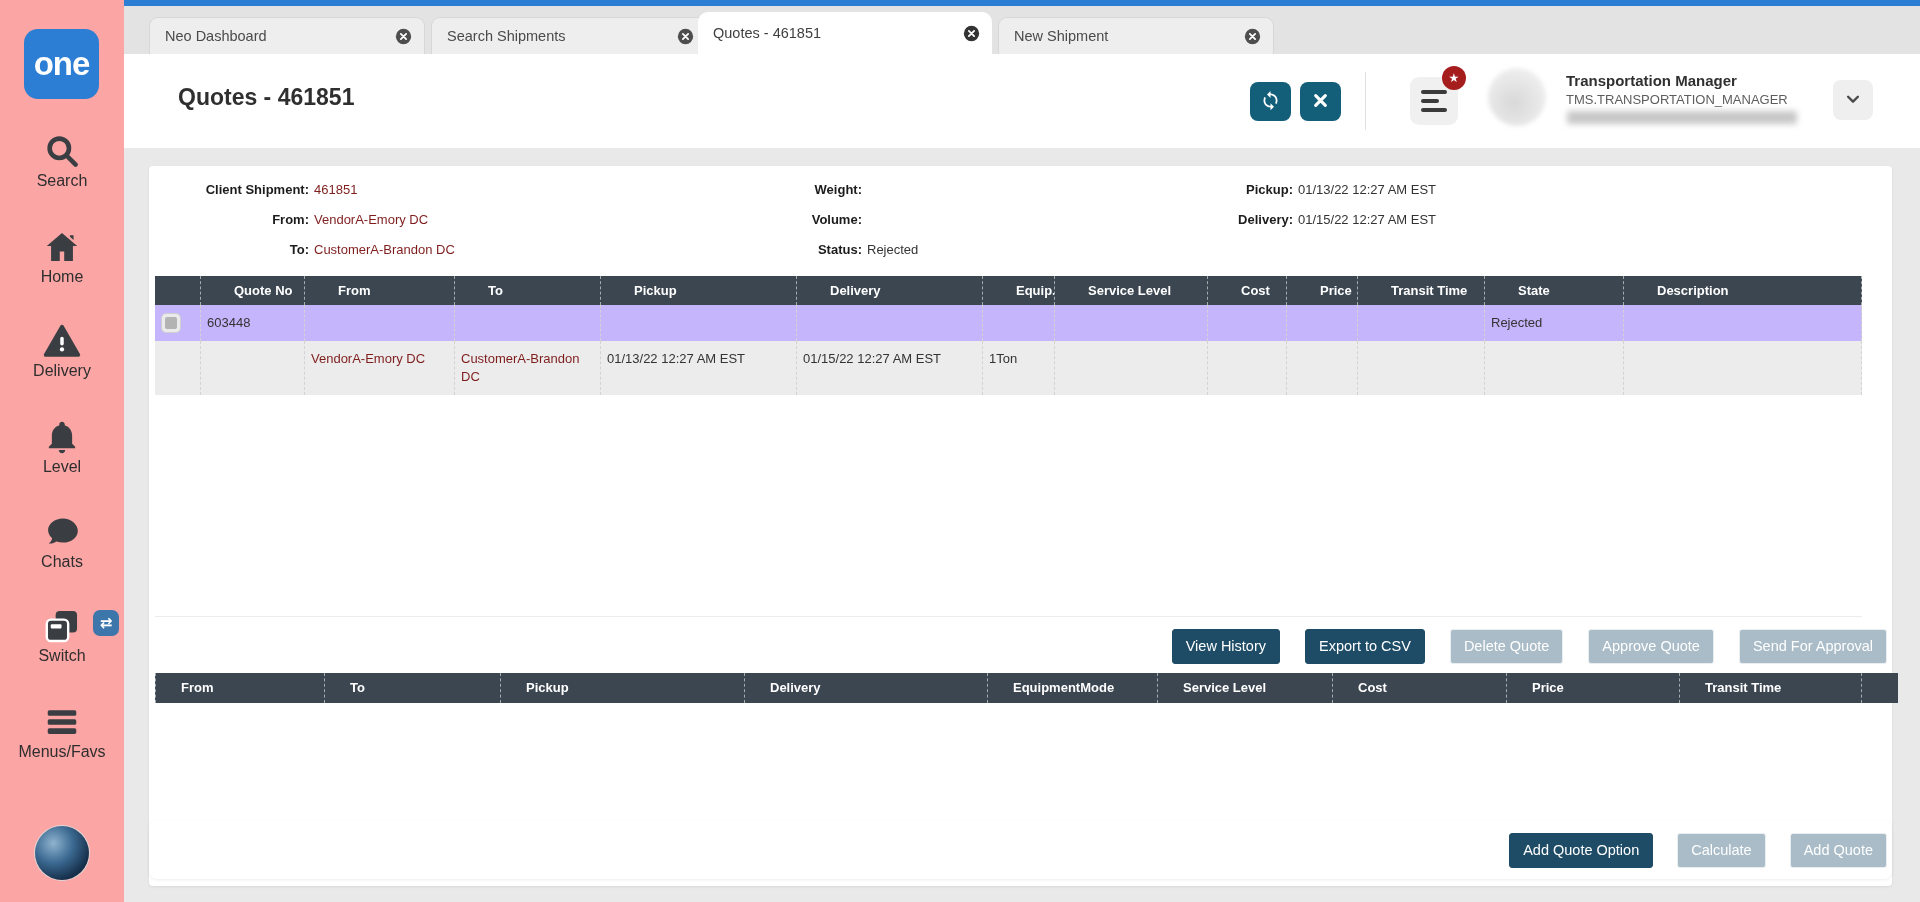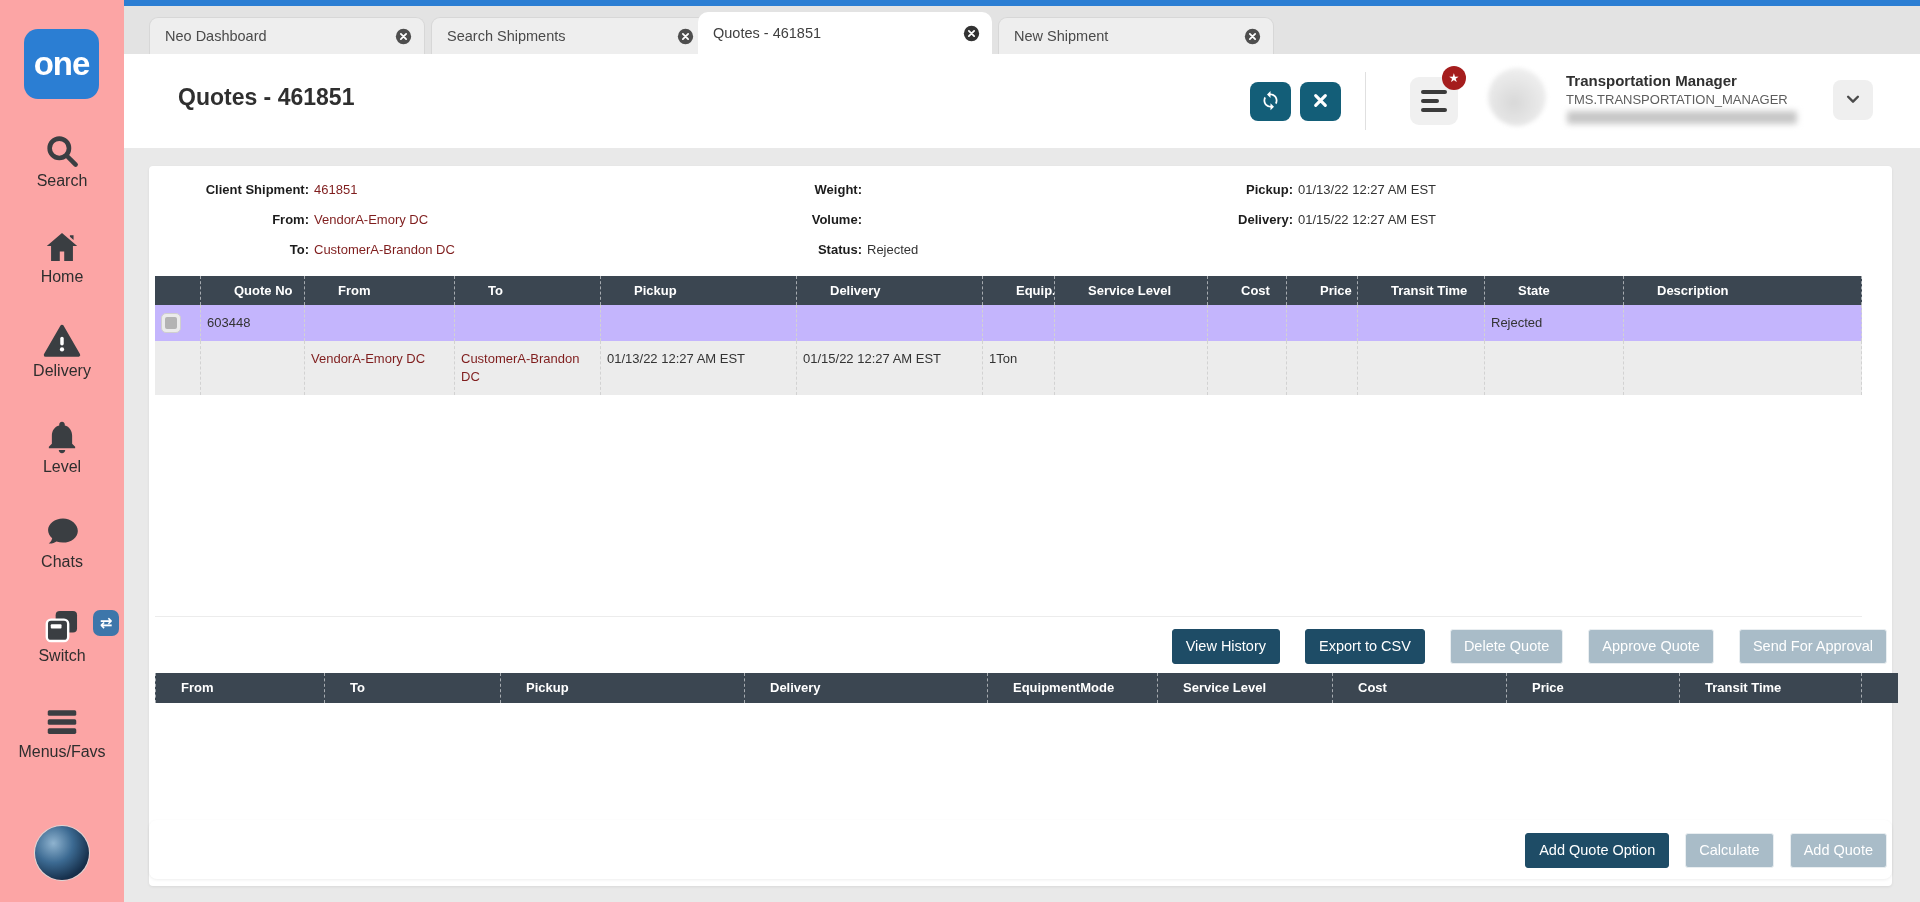--- a/index.html
+++ b/index.html
@@ -98,21 +98,21 @@
   .opt-head .cell { padding-left:25px; border-left:1px dashed rgba(255,255,255,.55) !important; }
   .opt-head .cell:first-child { border-left:1px dashed rgba(255,255,255,.55); }
 
   
   .btn-row { position:absolute; display:flex; gap:25px; }
   .btn { height:35px; line-height:33px; padding:0 13px; font-size:14.5px; border-radius:3px;
     cursor:pointer; border:1px solid transparent; font-family:inherit; }
   .btn.dark { background:#1e4c66; color:#fff; border-color:#1e4c66; }
   .btn.light { background:#a9bcc8; color:#fff; border-color:#e9eef1; }
   .actions { top:463px; right:5px; }
-  .footer-actions { top:13px; right:5px; gap:16px; }
+  .footer-actions { top:13px; right:5px; gap:24px; }
 </style>
 </head>
 <body>
 
 <aside class="sidebar">
   <div class="logo">one</div>
 
   <div class="side-item" style="top:132px">
     <span>
       <svg viewBox="0 0 24 24" fill="none" stroke="#3a3e42" stroke-width="2.9">

